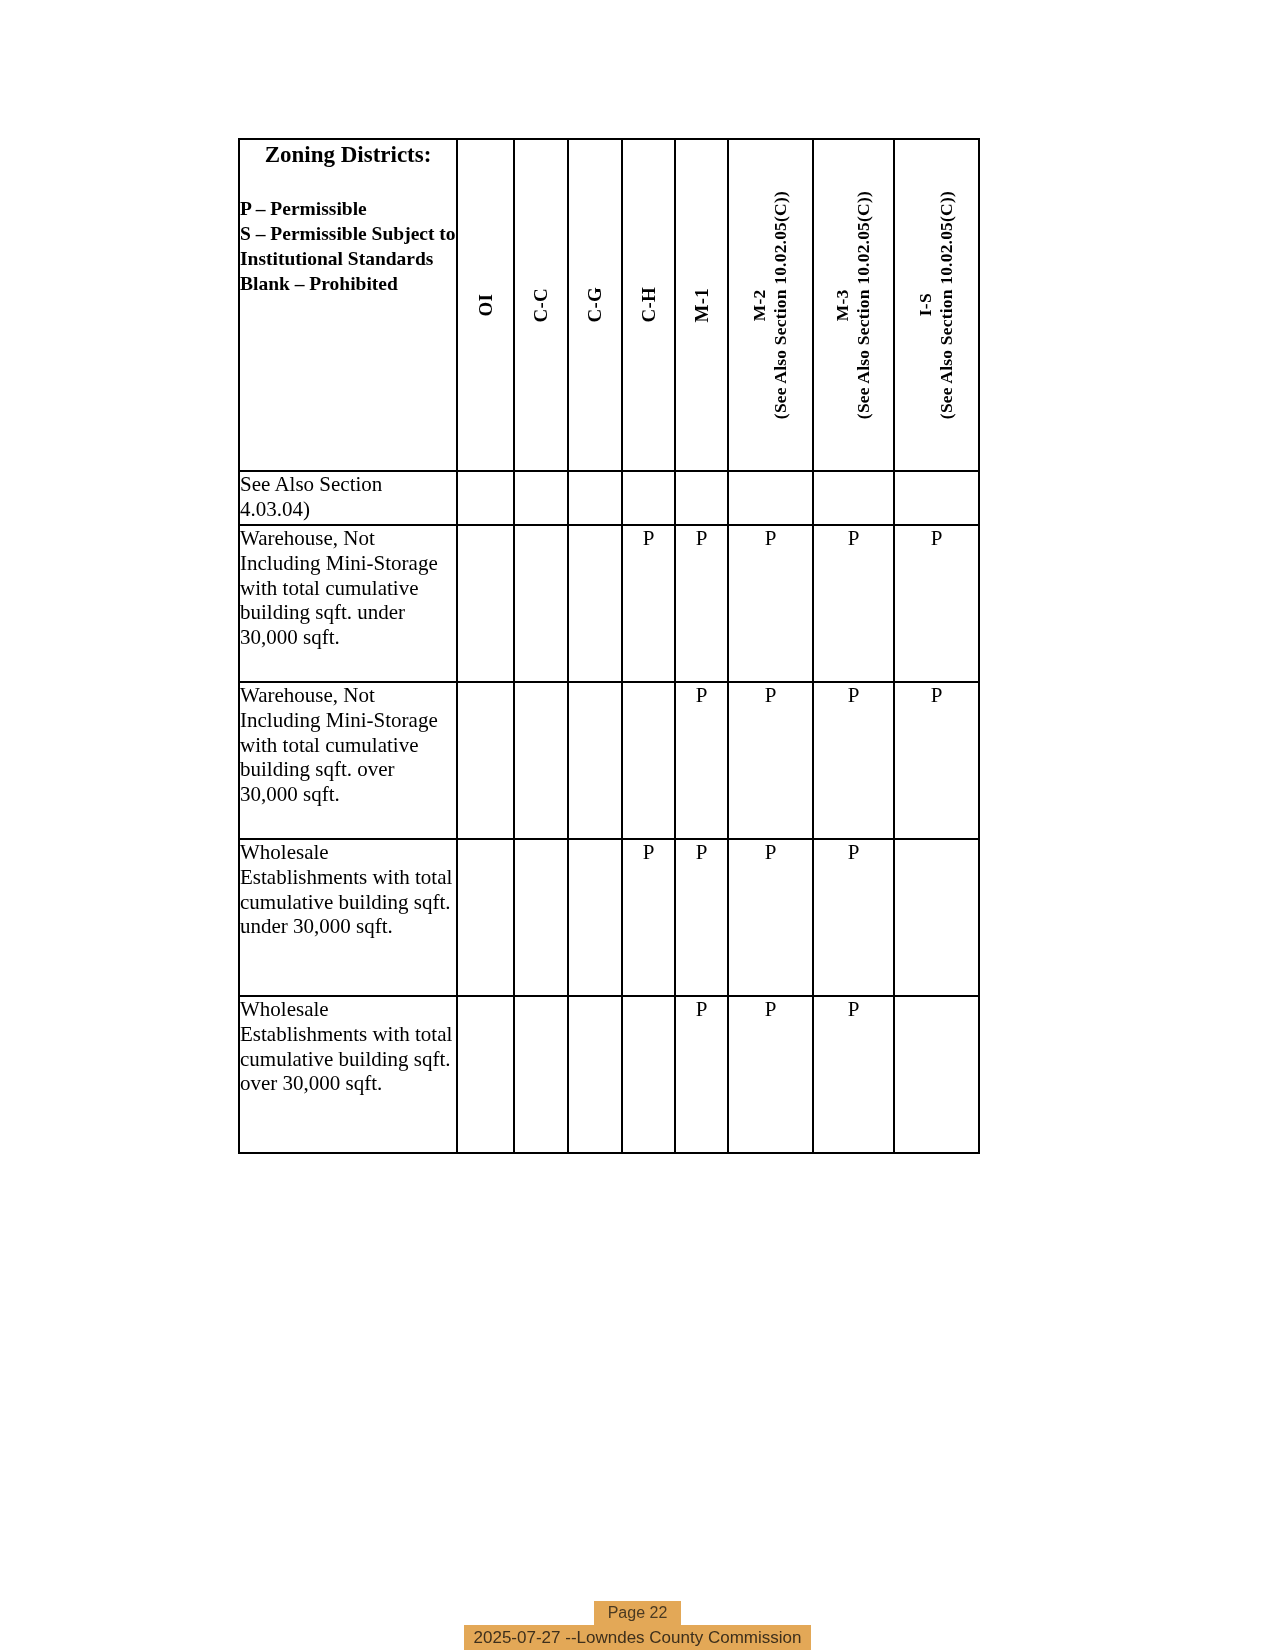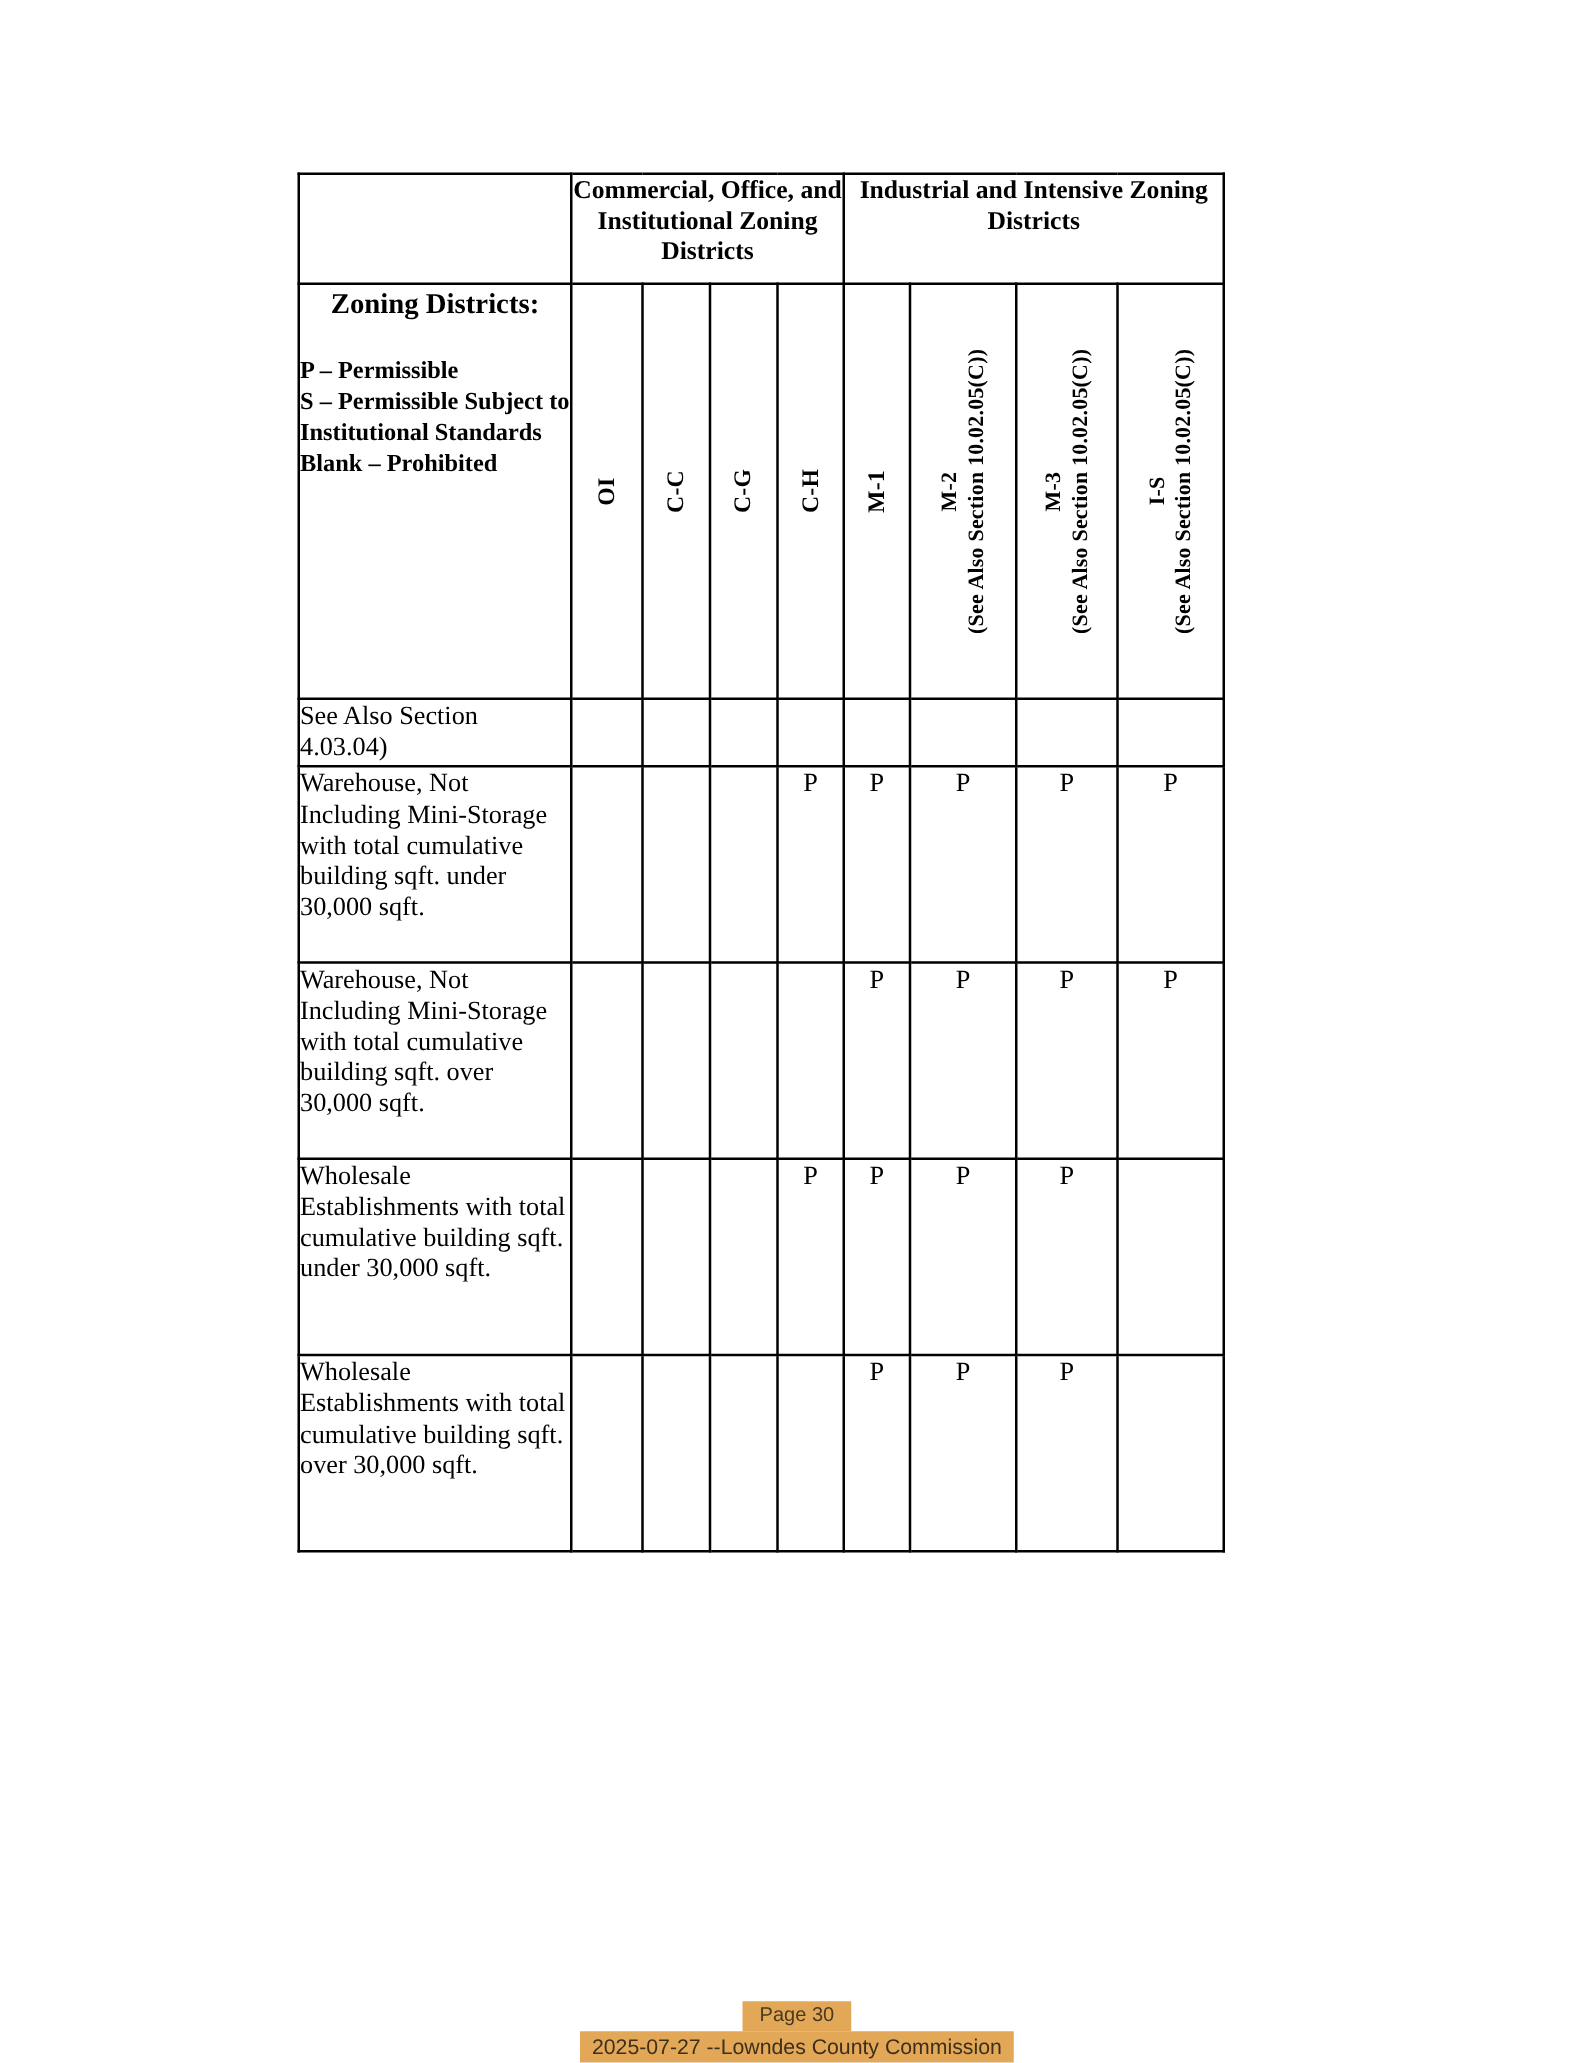--- a/index.html
+++ b/index.html
@@ -162,25 +162,20 @@
       <col style="width:54px">
       <col style="width:54px">
       <col style="width:53px">
       <col style="width:53px">
       <col style="width:85px">
       <col style="width:81px">
       <col style="width:85px">
     </colgroup>
 
     <tbody>
-        <tr>
-      <td class="grp-blank"></td>
-      <td class="grp-cell grp-comm" colspan="4">Commercial, Office, and Institutional Zoning Districts</td>
-      <td class="grp-cell grp-ind" colspan="4">Industrial and Intensive Zoning Districts</td>
-    </tr>
 
     <tr>
       <td class="legend-cell">
         <span class="legend-title">Zoning Districts:</span>
         <span class="legend-lines">P – Permissible
 S – Permissible Subject to Institutional Standards
 Blank – Prohibited</span>
       </td>
 
       <td class="rot-head">
@@ -284,17 +279,17 @@
       <td class="mark-cell"></td>
       <td class="mark-cell">P</td>
       <td class="mark-cell">P</td>
       <td class="mark-cell">P</td>
       <td class="mark-cell"></td>
     </tr>
   </tbody>
     </table>
 
   <div class="footer">
-    <div class="footer-page">Page 30</div>
+    <div class="footer-page">Page 22</div>
     <div class="footer-line">2025-07-27 --Lowndes County Commission</div>
   </div>
 
 </div>
 
 </body></html>

